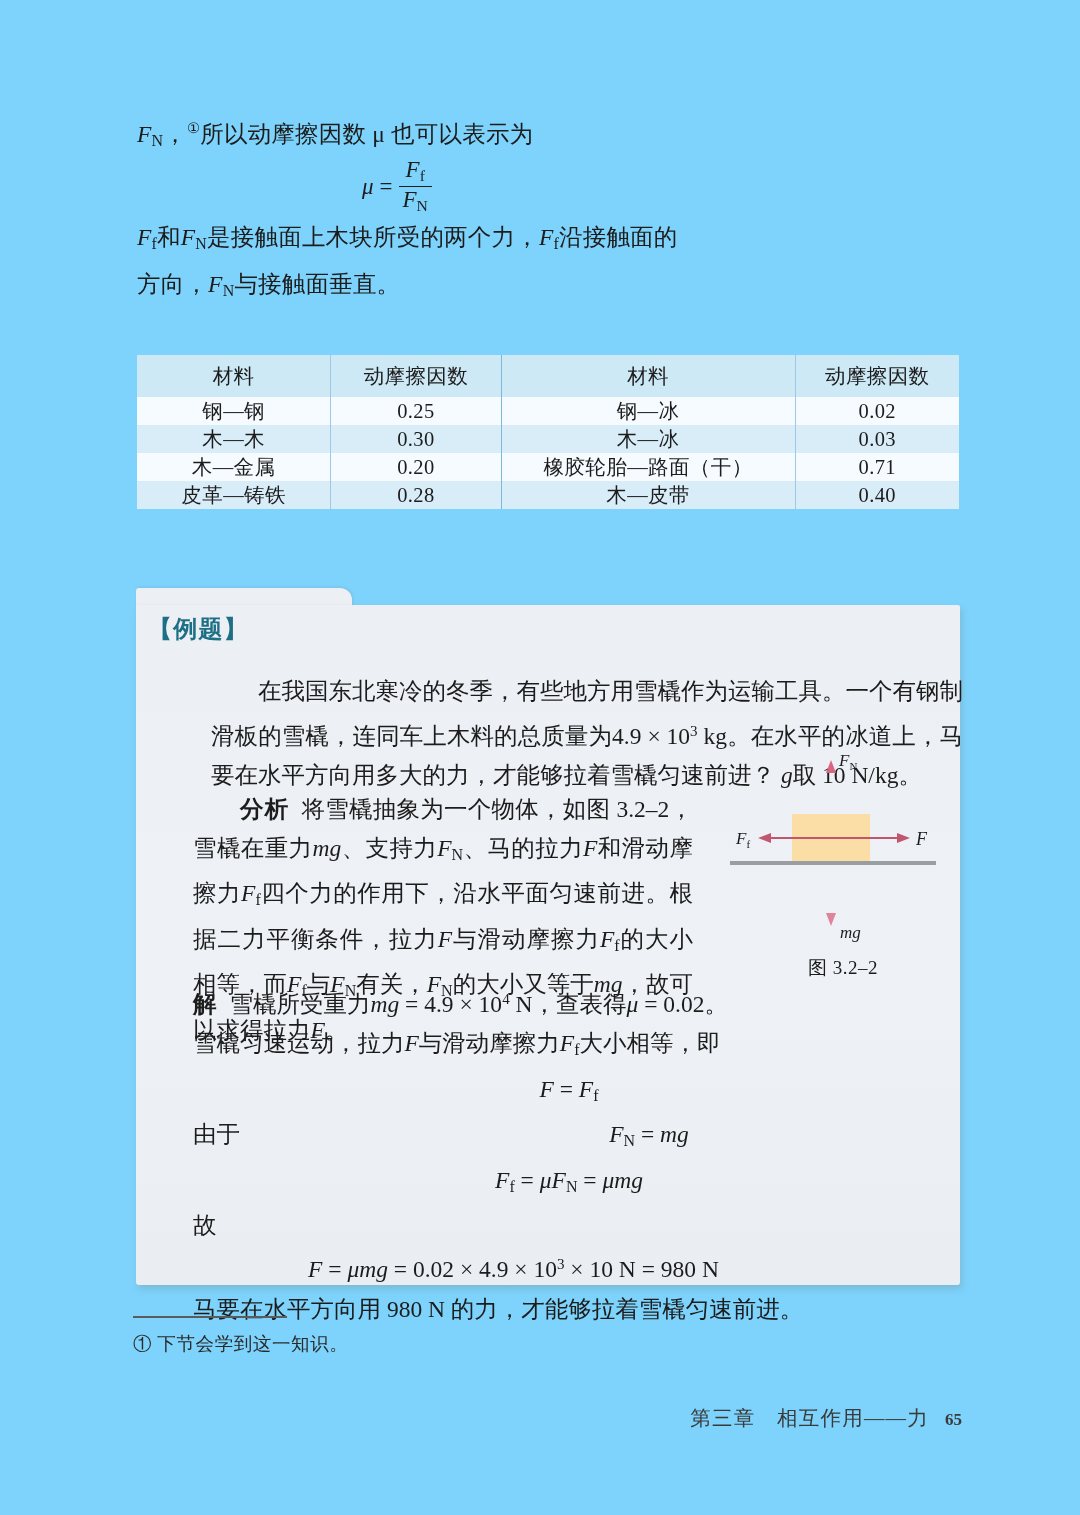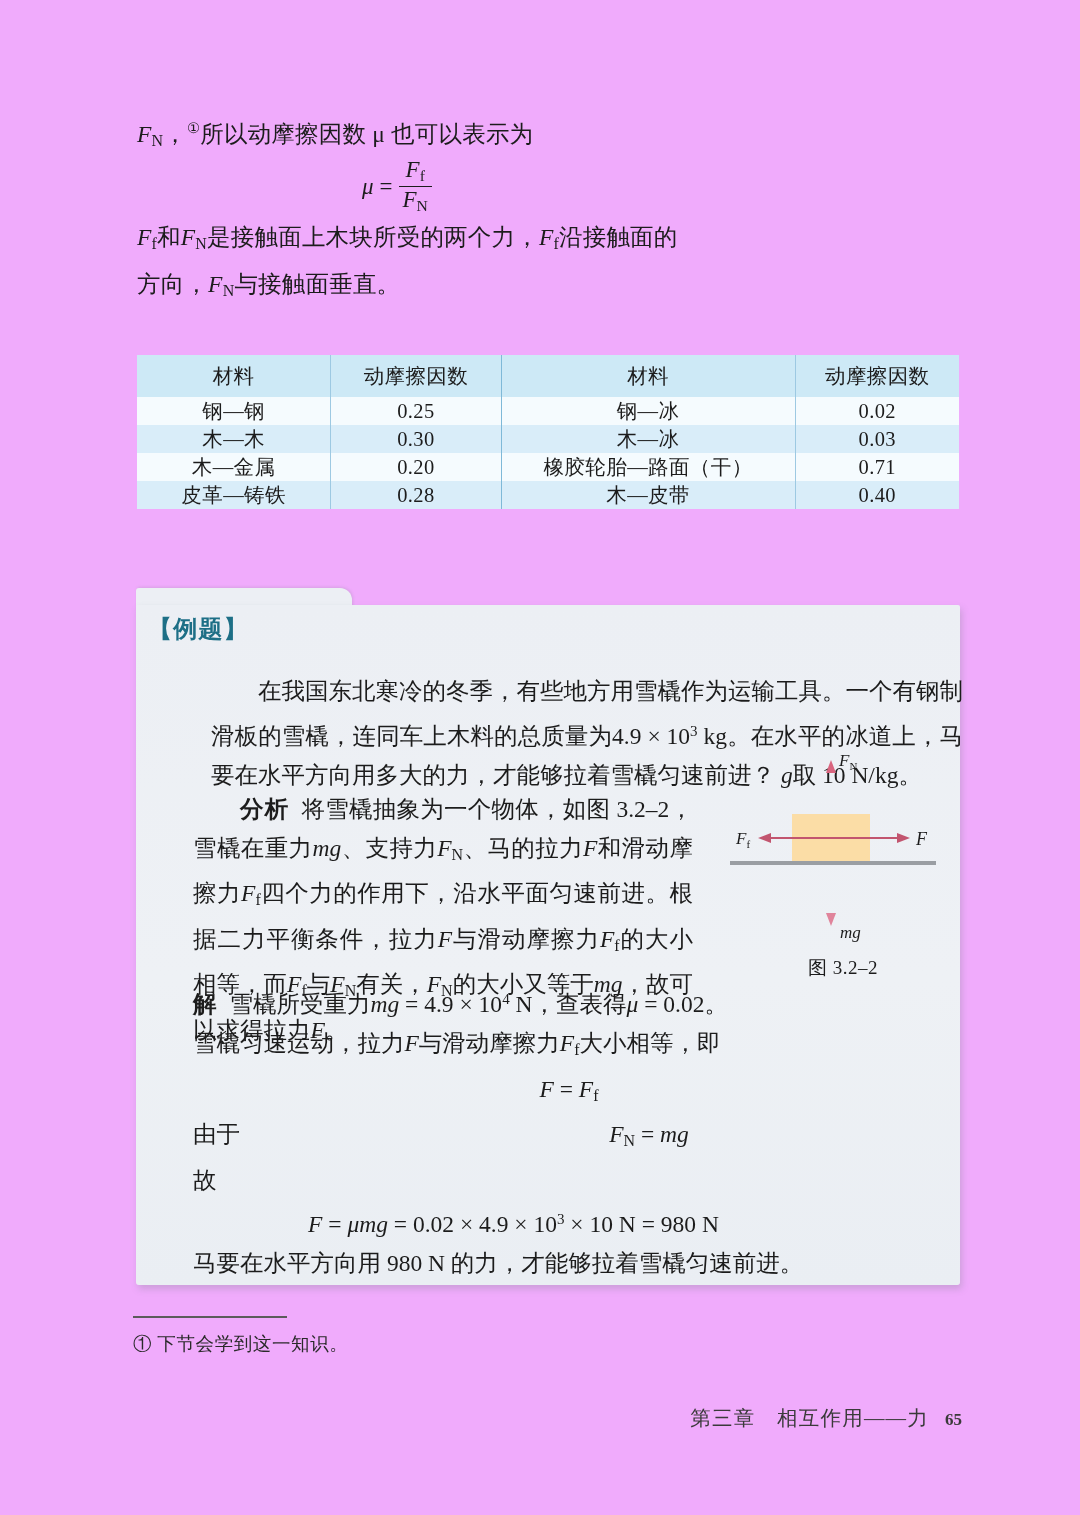--- a/index.html
+++ b/index.html
@@ -4,21 +4,21 @@
 <style>
   html, body {
     margin: 0;
     padding: 0;
     background: #ffffff;
   }
   .page {
     position: relative;
     width: 1080px;
     height: 1515px;
-    background: #f0abfc;
+    background: #7dd3fc;
     font-family: "Liberation Serif", "DejaVu Serif", serif;
     color: #1c1c1c;
     overflow: hidden;
   }
 
   
   .body-text {
     font-size: 23.5px;
     line-height: 41px;
     letter-spacing: 0.2px;
@@ -357,20 +357,23 @@
     <p>
       <span>雪橇匀速运动，拉力</span><span class="mvar"><i>F</i></span><span>与滑动摩擦力</span><span class="mvar"><i>F</i><span class="sub">f</span></span><span>大小相等，即</span>
     </p>
     <p class="eq-center">
       <span class="mvar"><i>F</i></span> = <span class="mvar"><i>F</i><span class="sub">f</span></span>
     </p>
     <div class="eq-row">
       <span class="tagword">由于</span>
       <span class="eqbody"><span class="mvar"><i>F</i><span class="sub">N</span></span> = <span class="mvar"><i>mg</i></span></span>
     </div>
+    <p class="eq-center">
+      <span class="mvar"><i>F</i><span class="sub">f</span></span> = <span class="mvar"><i>μF</i><span class="sub">N</span></span> = <span class="mvar"><i>μmg</i></span>
+    </p>
     <p>故</p>
     <p class="eq-indent">
       <span class="mvar"><i>F</i></span> = <span class="mvar"><i>μmg</i></span><span><span></span></span> = 0.02 × 4.9 × 10<span class="sup">3</span><span> × 10 N = 980 N</span>
     </p>
     <p>马要在水平方向用 980 N 的力，才能够拉着雪橇匀速前进。</p>
   </div>
 
   <div class="footnote-rule"></div>
   <div class="footnote">
     <span>①</span>

